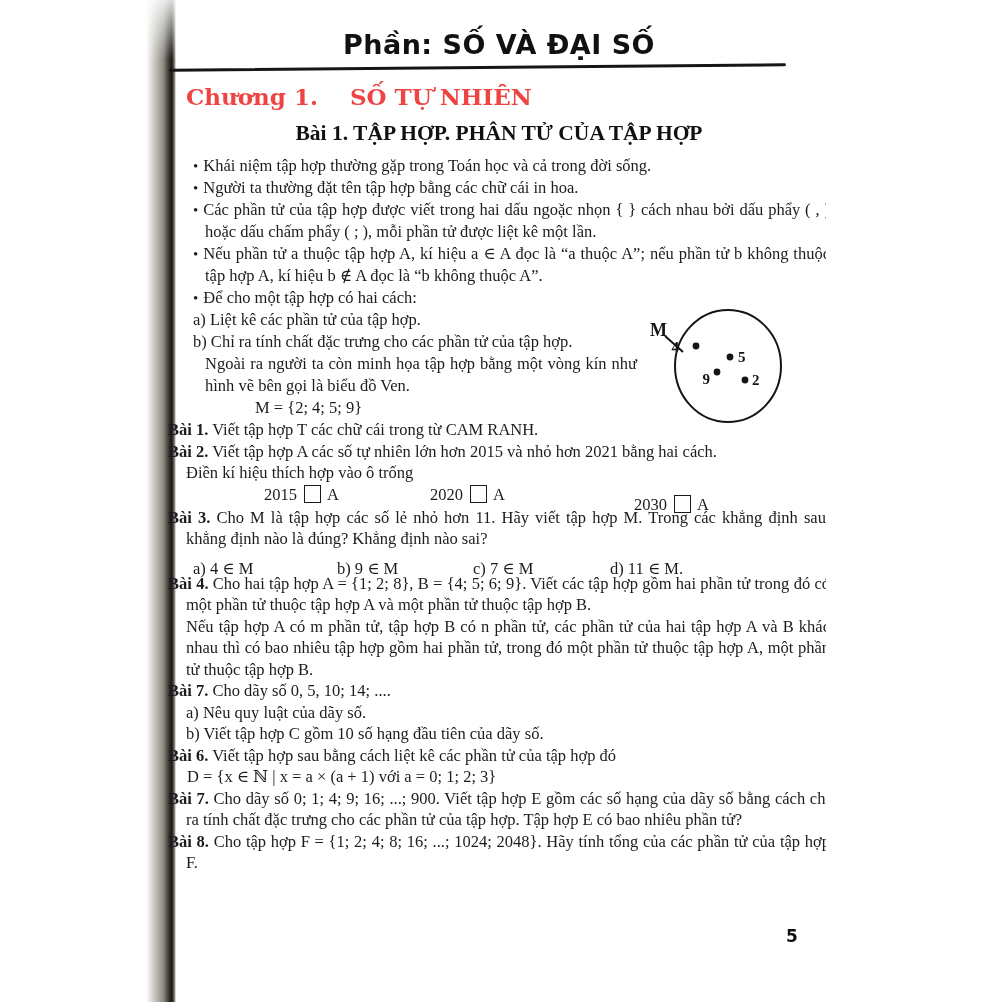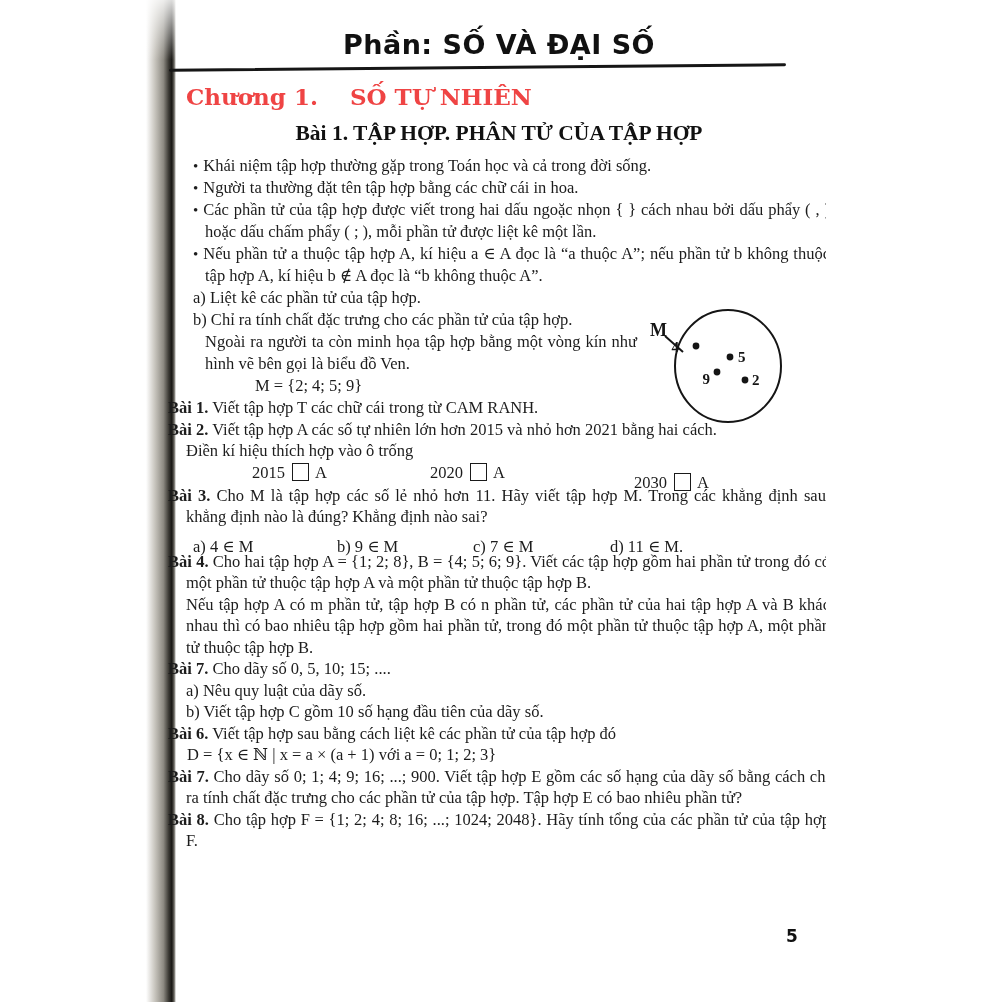--- a/index.html
+++ b/index.html
@@ -49,21 +49,21 @@
   }
   .exercises{font-size:16.5px;line-height:21.5px;}
   .exercises p{margin:0;}
   p.ex-main{padding-left:18px;text-indent:-18px;text-align:justify;}
   p.ex-extra{padding-left:18px;text-align:justify;}
   p.ex-note,p.ex-sub{margin-left:18px;}
   p.ex-formula{margin-left:19px;}
   .ex-label{font-weight:bold;}
   .fill-row{position:relative;height:23px;}
   .fill-item{position:absolute;top:0;white-space:nowrap;}
-  .fill-item.f0{left:84px;} .fill-item.f1{left:262px;} .fill-item.f2{left:466px;margin-top:10px;}
+  .fill-item.f0{left:96px;} .fill-item.f1{left:262px;} .fill-item.f2{left:466px;margin-top:10px;}
   .box{
     display:inline-block;width:15px;height:16px;border:1.6px solid #1a1a1a;
     vertical-align:-3px;margin:0 6px 0 7px;background:#fff;
   }
   .options-row{position:relative;height:23px;}
   .opt{position:absolute;top:8px;white-space:nowrap;}
   .opt.o0{left:25px;} .opt.o1{left:169px;} .opt.o2{left:305px;} .opt.o3{left:442px;}
   .page-number{
     position:absolute;left:786px;top:926px;font-weight:bold;font-size:17px;
     font-family:"DejaVu Sans","Liberation Sans",sans-serif;color:#111;
@@ -83,20 +83,21 @@
       <span>Chương 1.</span>
       <span>SỐ TỰ NHIÊN</span>
     </div>
     <h2 class="lesson-title">Bài 1. TẬP HỢP. PHÂN TỬ CỦA TẬP HỢP</h2>
 
     <div class="theory">
       <p class="bullet"><span class="blt">•</span><span>Khái niệm tập hợp thường gặp trong Toán học và cả trong đời sống.</span></p>
       <p class="bullet"><span class="blt">•</span><span>Người ta thường đặt tên tập hợp bằng các chữ cái in hoa.</span></p>
       <p class="bullet"><span class="blt">•</span><span>Các phần tử của tập hợp được viết trong hai dấu ngoặc nhọn { } cách nhau bởi dấu phẩy ( , ) hoặc dấu chấm phẩy ( ; ), mỗi phần tử được liệt kê một lần.</span></p>
       <p class="bullet"><span class="blt">•</span><span>Nếu phần tử a thuộc tập hợp A, kí hiệu a ∈ A đọc là “a thuộc A”; nếu phần tử b không thuộc tập hợp A, kí hiệu b ∉ A đọc là “b không thuộc A”.</span></p>
+      <p class="bullet"><span class="blt">•</span><span>Để cho một tập hợp có hai cách:</span></p>
       <p class="method">a) Liệt kê các phần tử của tập hợp.</p>
       <p class="method">b) Chỉ ra tính chất đặc trưng cho các phần tử của tập hợp.</p>
       <p class="venn-note">Ngoài ra người ta còn minh họa tập hợp bằng một vòng kín như hình vẽ bên gọi là biểu đồ Ven.</p>
       <p class="set-notation">M = {2; 4; 5; 9}</p>
     </div>
 
     <div class="exercises">
 
       <div>
         <p class="ex-main"><span class="ex-label">Bài 1.</span> <span>Viết tập hợp T các chữ cái trong từ CAM RANH.</span></p>
@@ -121,21 +122,21 @@
           <span class="opt o3">d) 11 ∈ M.</span>
         </div>
       </div>
 
       <div>
         <p class="ex-main"><span class="ex-label">Bài 4.</span> <span>Cho hai tập hợp A = {1; 2; 8}, B = {4; 5; 6; 9}. Viết các tập hợp gồm hai phần tử trong đó có một phần tử thuộc tập hợp A và một phần tử thuộc tập hợp B.</span></p>
         <p class="ex-extra">Nếu tập hợp A có m phần tử, tập hợp B có n phần tử, các phần tử của hai tập hợp A và B khác nhau thì có bao nhiêu tập hợp gồm hai phần tử, trong đó một phần tử thuộc tập hợp A, một phần tử thuộc tập hợp B.</p>
       </div>
 
       <div>
-        <p class="ex-main"><span class="ex-label">Bài 7.</span> <span>Cho dãy số 0, 5, 10; 15; ....</span></p>
+        <p class="ex-main"><span class="ex-label">Bài 7.</span> <span>Cho dãy số 0, 5, 10; 14; ....</span></p>
         <p class="ex-sub">a) Nêu quy luật của dãy số.</p>
         <p class="ex-sub">b) Viết tập hợp C gồm 10 số hạng đầu tiên của dãy số.</p>
       </div>
 
       <div>
         <p class="ex-main"><span class="ex-label">Bài 6.</span> <span>Viết tập hợp sau bằng cách liệt kê các phần tử của tập hợp đó</span></p>
         <p class="ex-formula">D = {x ∈ ℕ | x = a × (a + 1) với a = 0; 1; 2; 3}</p>
       </div>
 
       <div>

